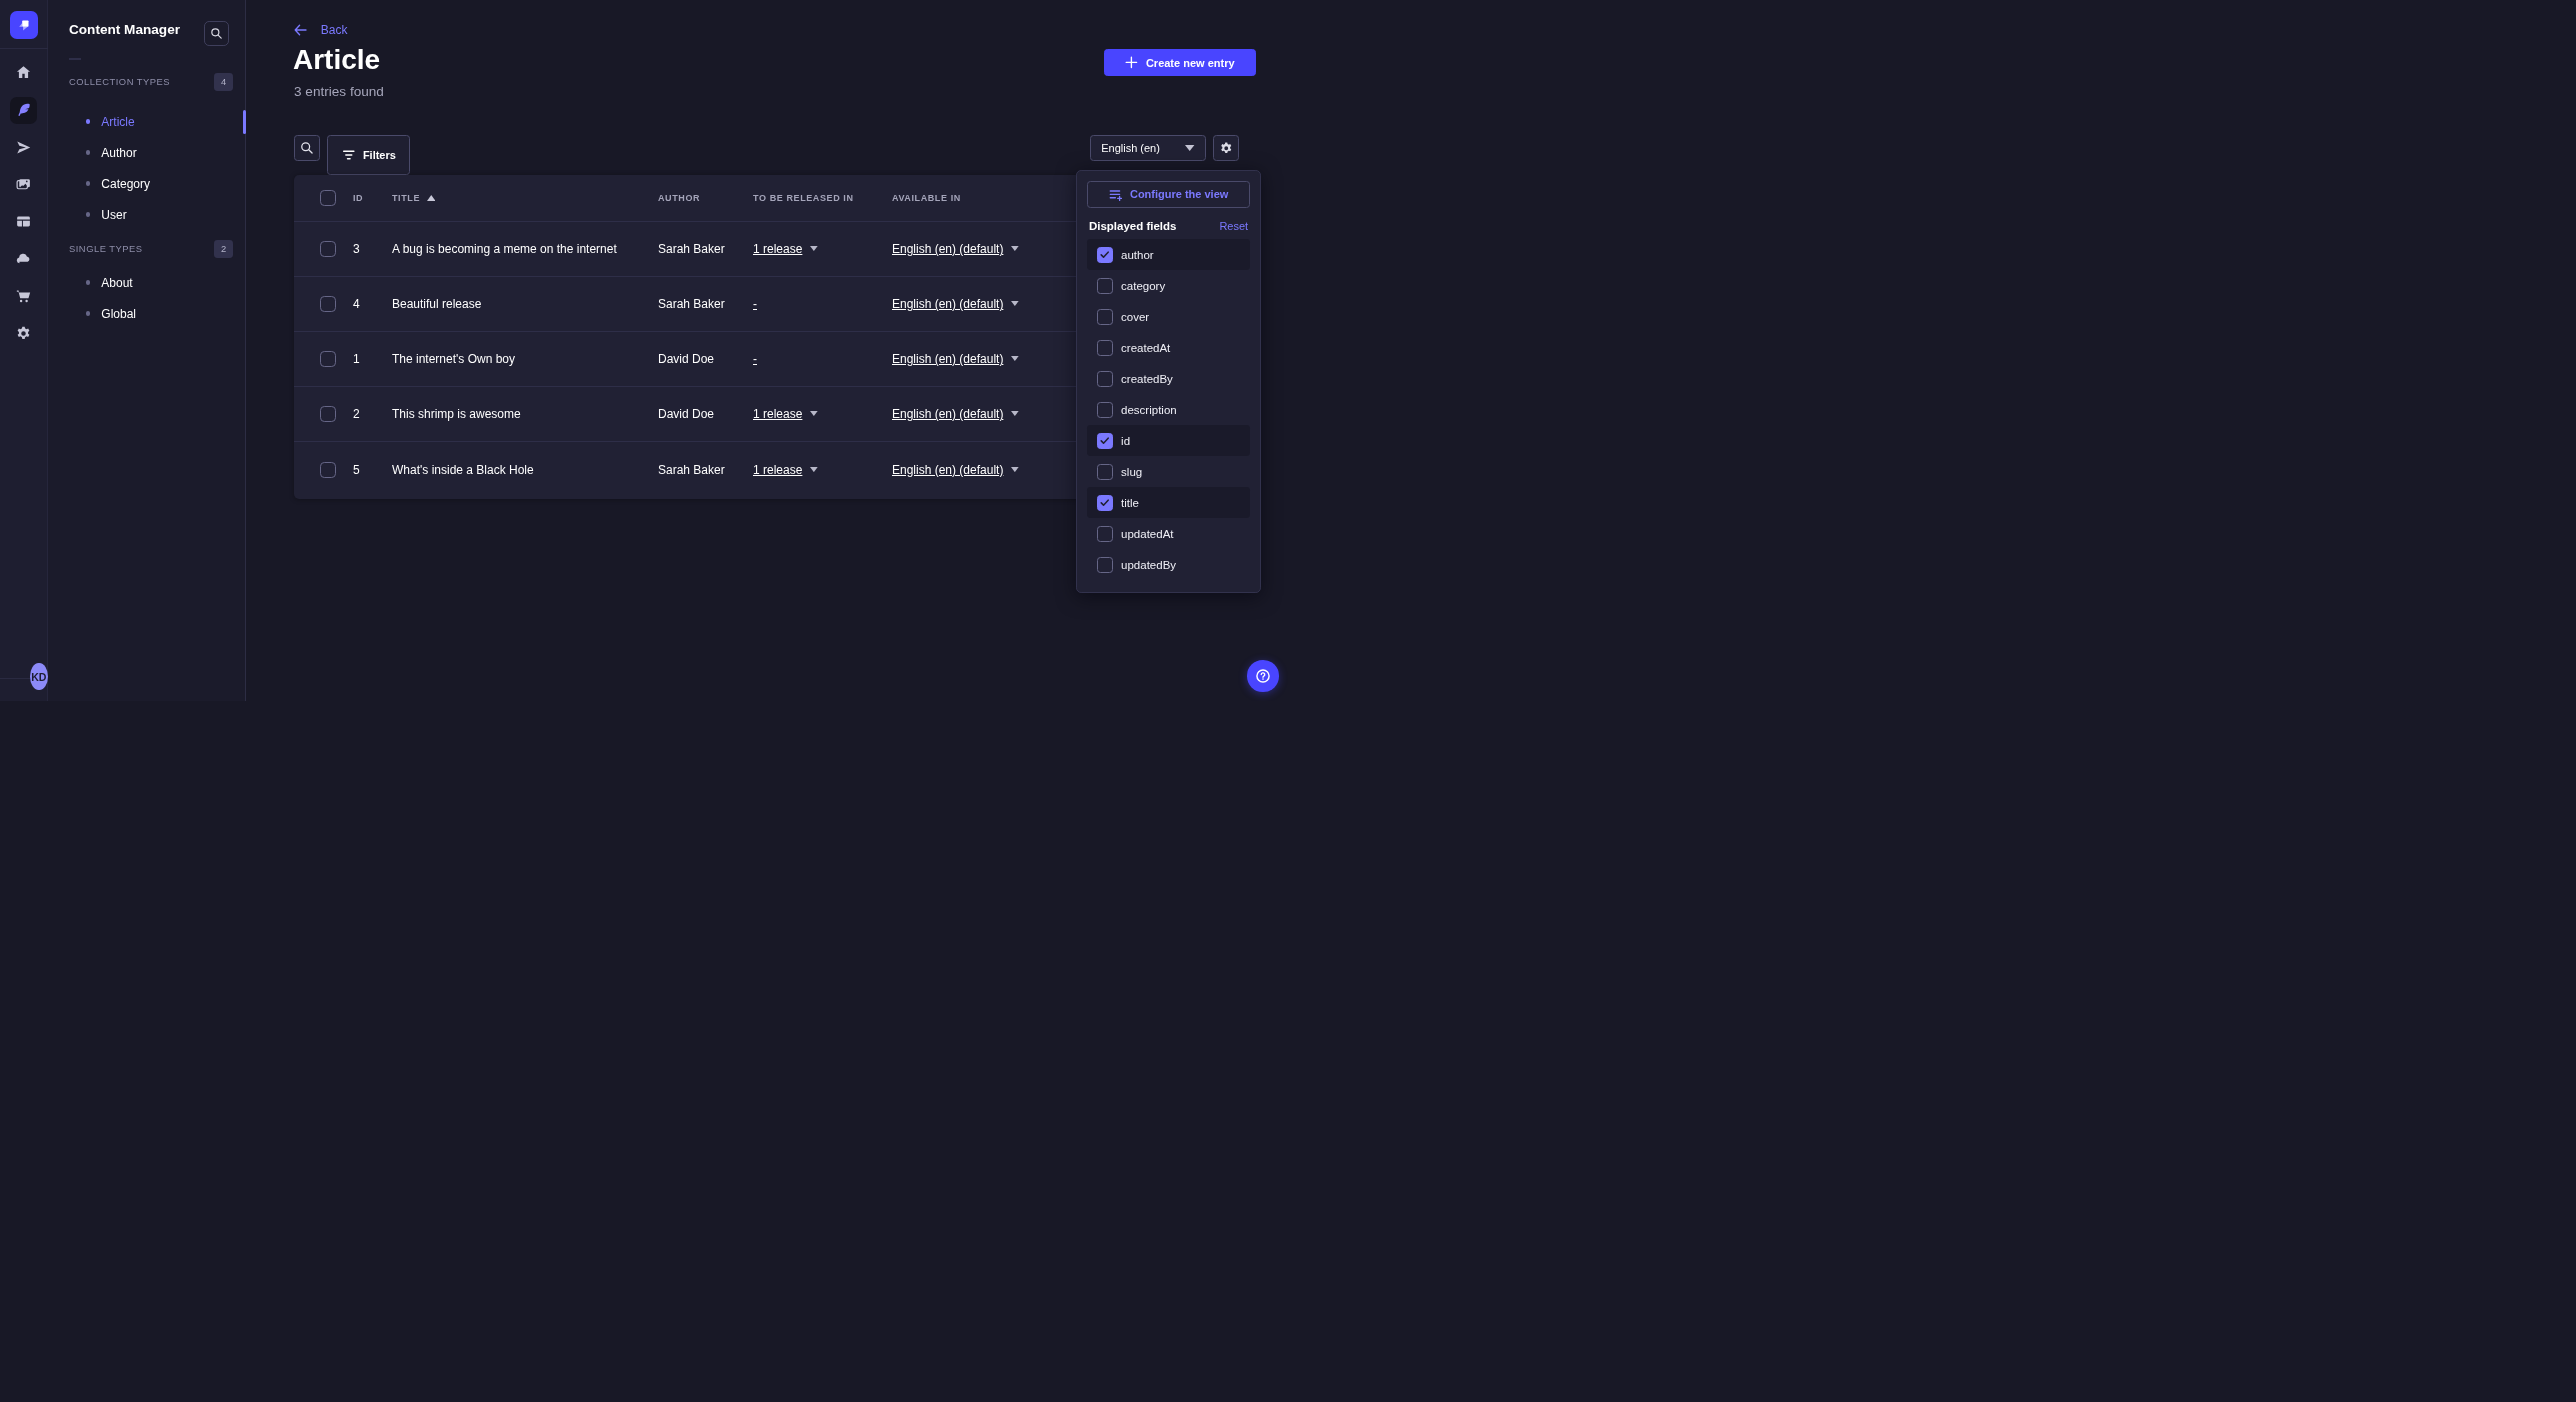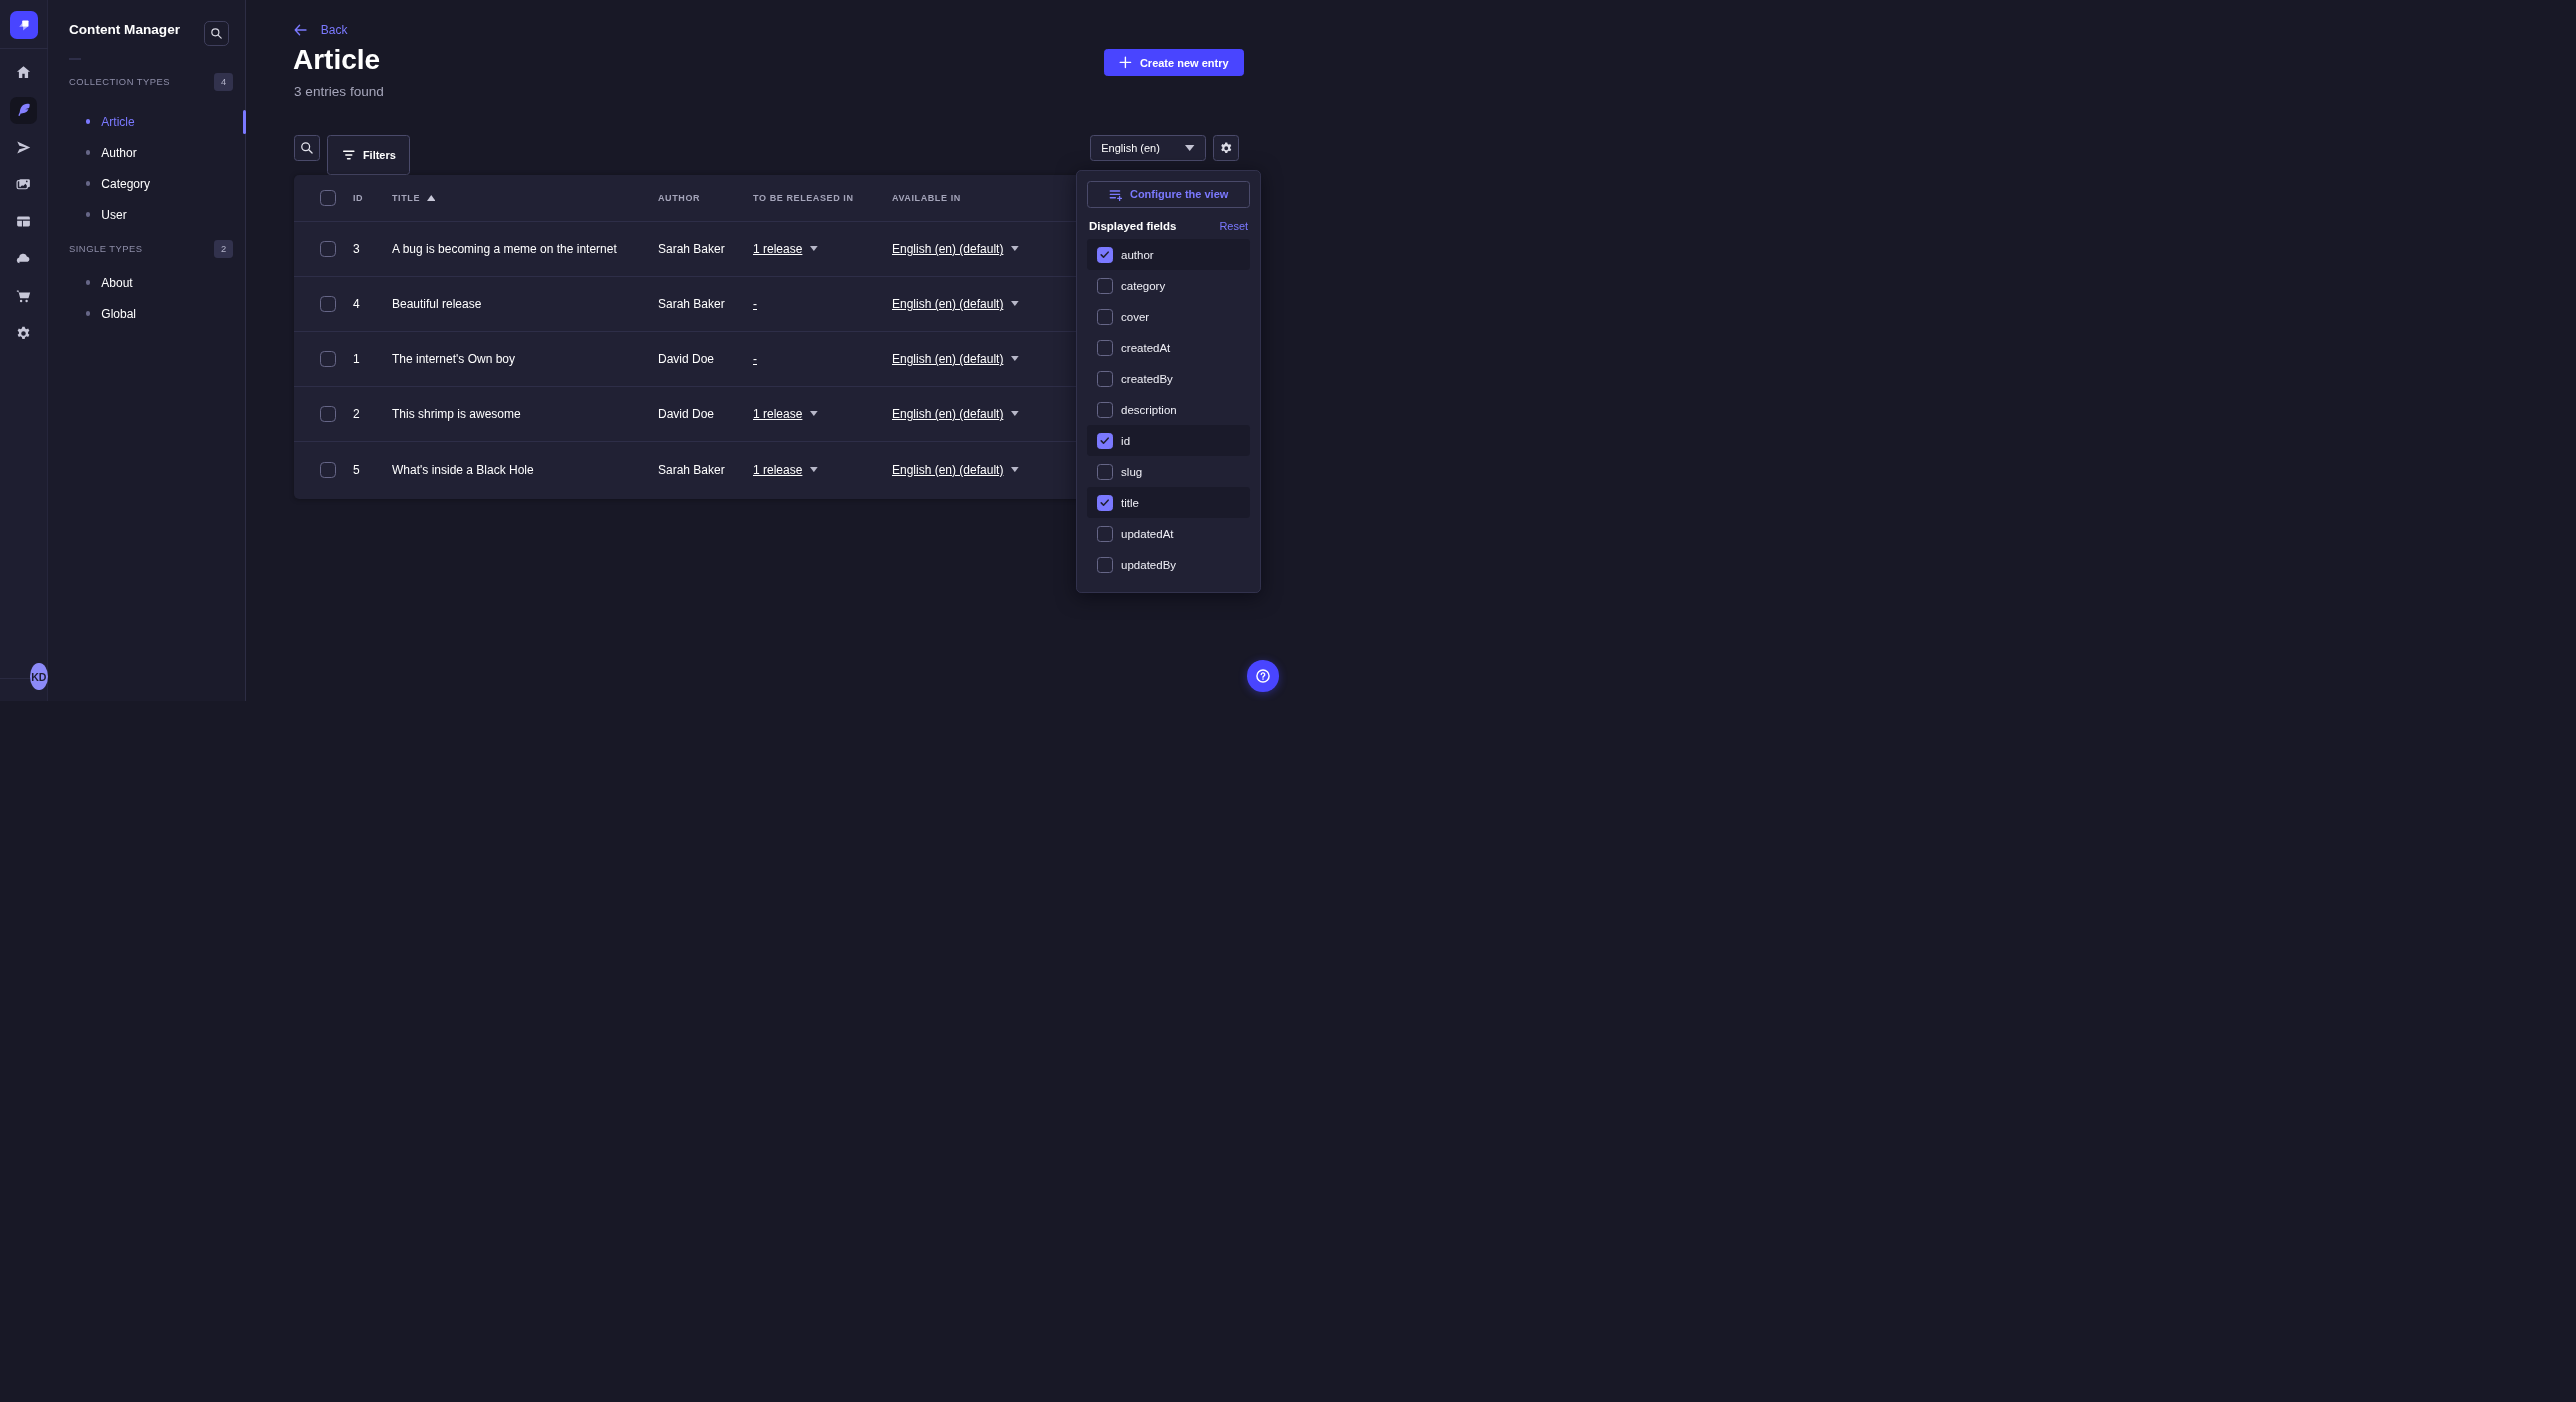--- a/index.html
+++ b/index.html
@@ -48,21 +48,21 @@
   .sb-item.active { color:#7b79ff; }
   .sb-item.active .bullet { background:#7b79ff; }
   .active-indicator { position:absolute; left:195px; top:110px; width:2.6px; height:24px;
                       border-radius:1.7px; background:#7b79ff; }
 
   
   .back-link { position:absolute; left:294px; top:23px; display:flex; align-items:center; gap:14px;
                background:none; border:none; color:#7b79ff; font-size:12px; }
   .page-title { position:absolute; left:293px; top:44px; font-size:28px; font-weight:700; color:#fff; }
   .subtitle { position:absolute; left:294px; top:84px; font-size:13.6px; color:#a5a5ba; }
-  .create-btn { position:absolute; left:1104px; top:49px; width:140px; height:27px;
+  .create-btn { position:absolute; left:1104px; top:49px; width:152px; height:27px;
                 background:#4945ff; border:0.9px solid #4945ff; border-radius:3.4px;
                 color:#fff; font-size:11px; font-weight:700;
                 display:flex; align-items:center; justify-content:center; gap:7.7px; }
 
   
   .icon-btn { position:absolute; width:26.4px; height:26.4px; border:0.9px solid #4a4a6a;
               border-radius:3.4px; background:#1f1f31; display:flex; align-items:center; justify-content:center; }
   .search-btn { left:294px; top:135px; }
   .filters-btn { position:absolute; left:327px; top:135px; height:40px; padding:0 13.6px;
                  border:0.9px solid #4a4a6a; border-radius:3.4px; background:#1f1f31;

